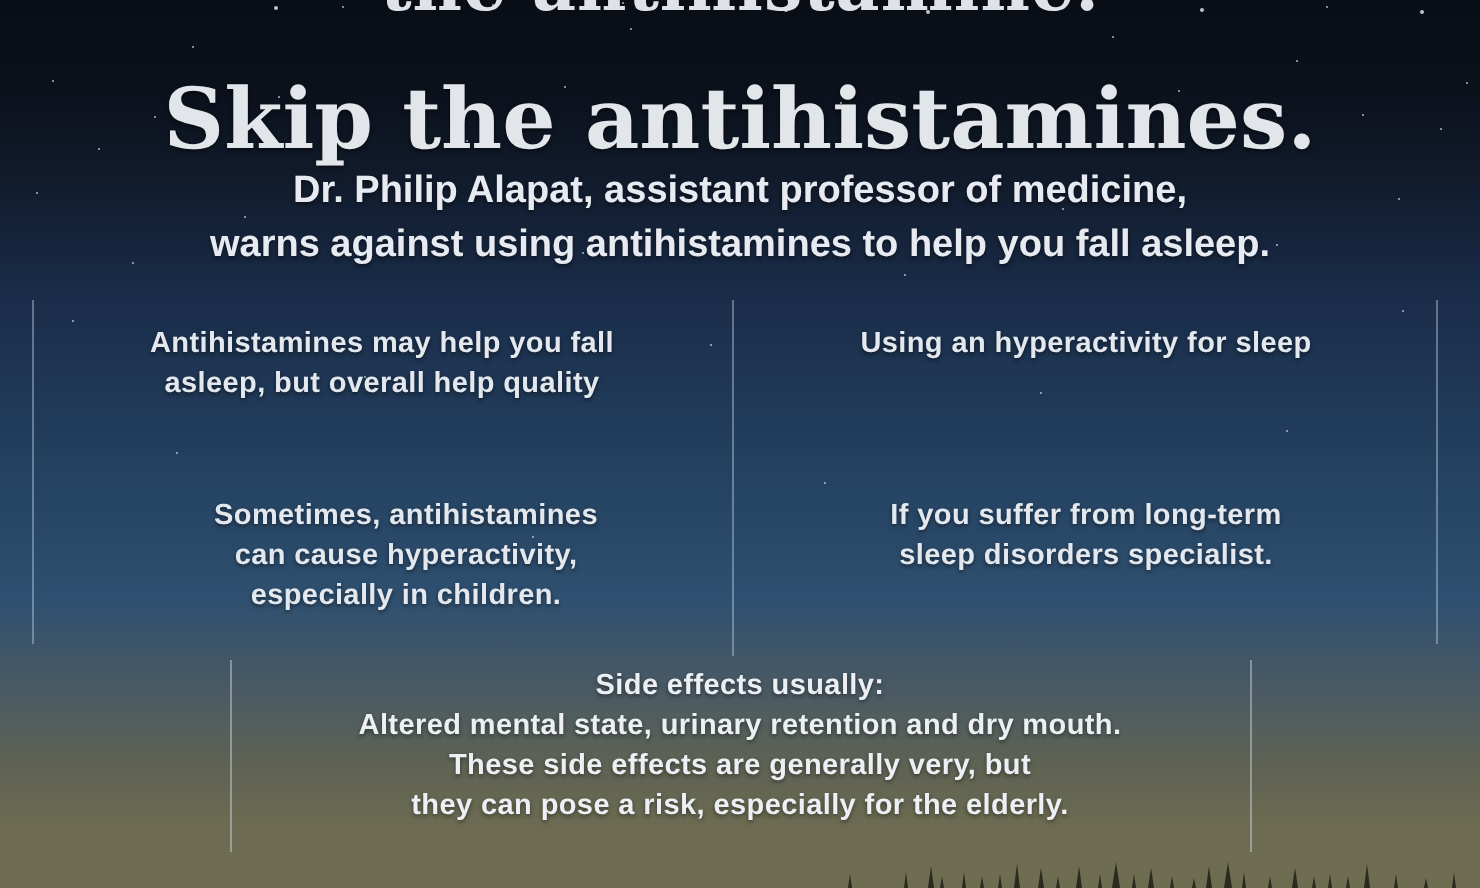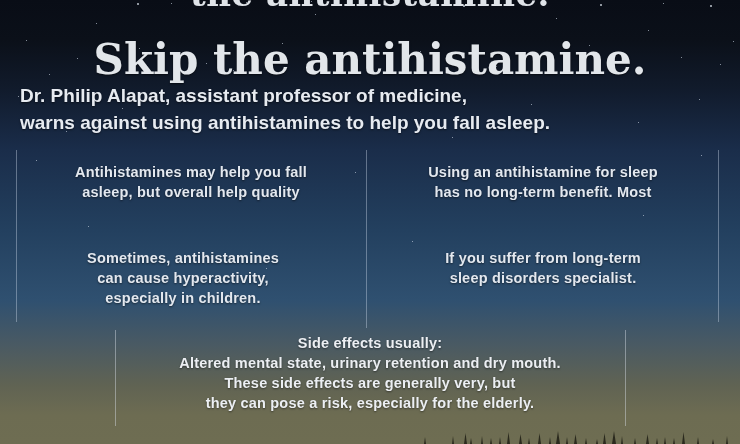--- a/index.html
+++ b/index.html
@@ -76,21 +76,21 @@
     letter-spacing: 0px;
     text-shadow: 0 1px 2px rgba(0,0,0,0.55);
   }
 
   
   .deck {
     position: absolute;
     left: 20px;
     top: 82px;
     width: 700px;
-    text-align: left;
+    text-align: center;
     font-family: "Liberation Sans", sans-serif;
     font-weight: bold;
     font-size: 19px;
     line-height: 27px;
     color: #e7ebf1;
     text-shadow: 0 1px 2px rgba(0,0,0,0.5);
   }
   .deck .ln { display: block; }
 
   
@@ -108,21 +108,21 @@
     font-weight: bold;
     font-size: 14.5px;
     line-height: 20px;
     color: #e3e8ef;
     text-shadow: 0 1px 2px rgba(0,0,0,0.5);
     letter-spacing: 0.2px;
   }
   .cell .ln { display: block; }
   .cell-tl { left: 26px;  top: 14px;  width: 330px; }
   .cell-tr { left: 378px; top: 14px;  width: 330px; }
-  .cell-bl { left: 18px;  top: 100px; width: 330px; }
+  .cell-bl { left: 38px;  top: 100px; width: 330px; }
   .cell-br { left: 378px; top: 100px; width: 330px; }
 
   
   .bottom-block {
     position: absolute;
     left: 120px;
     top: 333px;
     width: 500px;
     text-align: center;
     font-family: "Liberation Sans", sans-serif;
@@ -206,37 +206,36 @@
     <div class="star" style="left:520px; top:196px;"></div>
     <div class="star" style="left:643px; top:215px;"></div>
     <div class="star" style="left:88px;  top:226px;"></div>
     <div class="star" style="left:412px; top:241px;"></div>
     <div class="star" style="left:266px; top:268px;"></div>
     <div class="star" style="left:592px; top:281px;"></div>
   </div>
 
   <div class="clipped-top">the antihistamine.</div>
 
-  <h1 class="headline">Skip the antihistamine.</h1>
+  <h1 class="headline">Skip the antihistamines.</h1>
 
   <div class="deck">
     <span class="ln">Dr. Philip Alapat, assistant professor of medicine,</span>
     <span class="ln">warns against using antihistamines to help you fall asleep.</span>
   </div>
 
   <div class="cols">
 
     <div class="cell cell-tl">
       <span class="ln">Antihistamines may help you fall</span>
       <span class="ln">asleep, but overall help quality</span>
     </div>
 
     <div class="cell cell-tr">
-      <span class="ln">Using an antihistamine for sleep</span>
-      <span class="ln">has no long-term benefit. Most</span>
+      <span class="ln">Using an hyperactivity for sleep</span>
     </div>
 
     <div class="cell cell-bl">
       <span class="ln">Sometimes, antihistamines</span>
       <span class="ln">can cause hyperactivity,</span>
       <span class="ln">especially in children.</span>
     </div>
 
     <div class="cell cell-br">
       <span class="ln">If you suffer from long-term</span>

